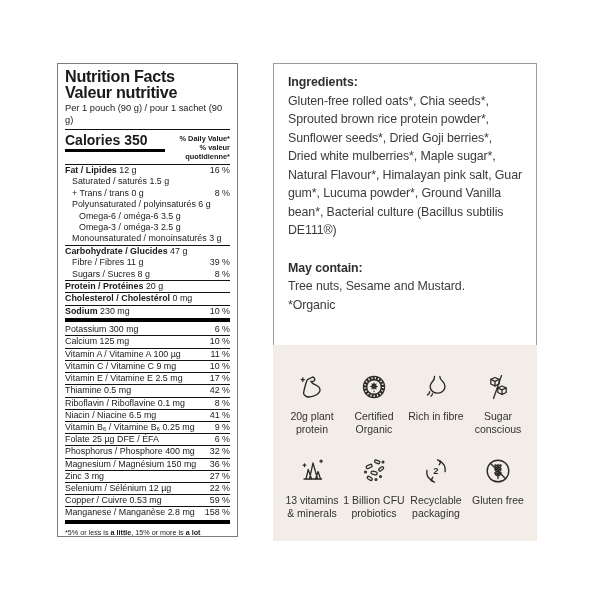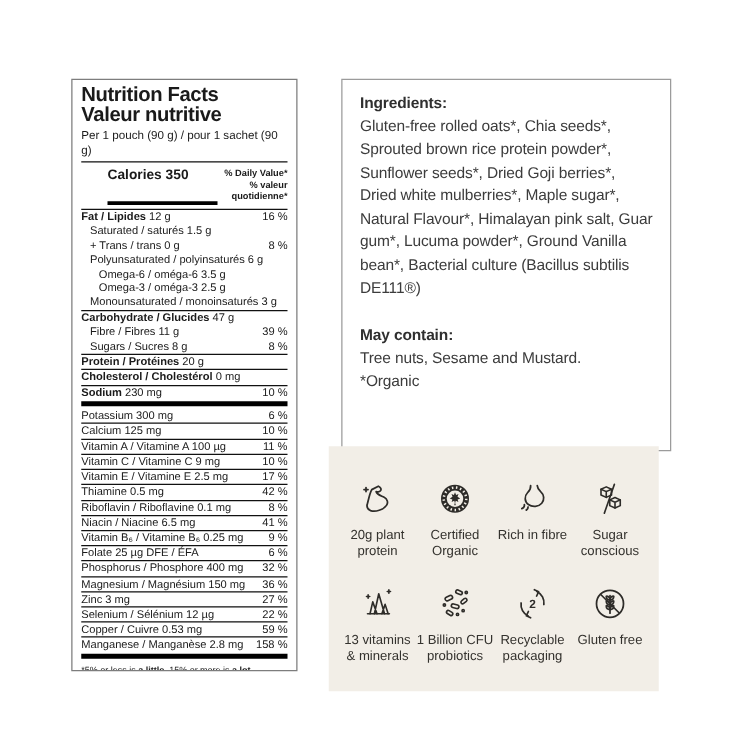--- a/index.html
+++ b/index.html
@@ -6,21 +6,21 @@
   body{width:600px;height:600px;font-family:"Liberation Sans","DejaVu Sans",sans-serif;color:#1a1a1a;}
   .canvas{position:relative;width:600px;height:600px;background:#fff;overflow:hidden;}
 
   
   .nf{position:absolute;left:57px;top:63px;width:181px;height:474px;border:1px solid #7d7d7d;
       box-sizing:border-box;background:#fff;padding:5px 7px 4px;overflow:hidden;}
   .nf-title{font-weight:bold;font-size:16.2px;line-height:15.5px;letter-spacing:-.3px;}
   .nf-serving{font-size:9.3px;line-height:12px;margin:2px 0 3px;}
   .hl{border-top:1px solid #111;height:0;}
   .cal-row{display:flex;justify-content:space-between;align-items:flex-start;padding:3px 0 3px;}
-  .cal{font-size:11px;line-height:14px;font-weight:bold;width:120px;border-bottom:3px solid #000;padding-bottom:14px;margin-left:21px;}
+  .cal{font-size:14px;line-height:14px;font-weight:bold;width:120px;border-bottom:3px solid #000;padding-bottom:2px;}
   .dvh{text-align:right;font-size:7.4px;line-height:9px;font-weight:bold;padding-top:1px;}
   .r{display:flex;justify-content:space-between;font-size:8.9px;line-height:11.4px;}
   .r .nm{white-space:nowrap;}
   .r .dv{white-space:nowrap;}
   .ind1{padding-left:7px;}
   .ind2{padding-left:14px;}
   .sat{align-items:flex-end;}
   .bar{height:4px;background:#000;margin:1px 0 2px;}
   .micro .r{border-top:1px solid #111;line-height:11.2px;}
   .micro .r:first-child{border-top:0;}
@@ -29,21 +29,21 @@
   
   .ing{position:absolute;left:273px;top:63px;width:264px;height:298px;border:1px solid #9b9b9b;
        box-sizing:border-box;background:#fff;padding:9px 14px;color:#3c3c3c;
        font-size:12.4px;line-height:18.5px;letter-spacing:-.1px;overflow:hidden;}
   .ing-h{font-weight:bold;color:#2f2f2f;}
   .ing p{margin:0;}
   .mc{margin-top:19px;}
   .org{margin-top:22px;}
 
   
-  .panel{position:absolute;left:263px;top:345px;width:264px;height:196px;background:#f2eee7;box-sizing:border-box;margin-top:12px;}
+  .panel{position:absolute;left:273px;top:345px;width:264px;height:196px;background:#f2eee7;box-sizing:border-box;}
   .grid{display:grid;grid-template-columns:repeat(4,1fr);padding:26px 8px 0;row-gap:20px;}
   .badge{display:flex;flex-direction:column;align-items:center;text-align:center;
          font-size:10.5px;line-height:12.5px;color:#34322e;}
   .badge .bi{display:block;width:32px;height:32px;margin-bottom:7px;}
   .badge svg{width:32px;height:32px;display:block;}
 </style>
 </head>
 <body>
 
 <div class="canvas">

